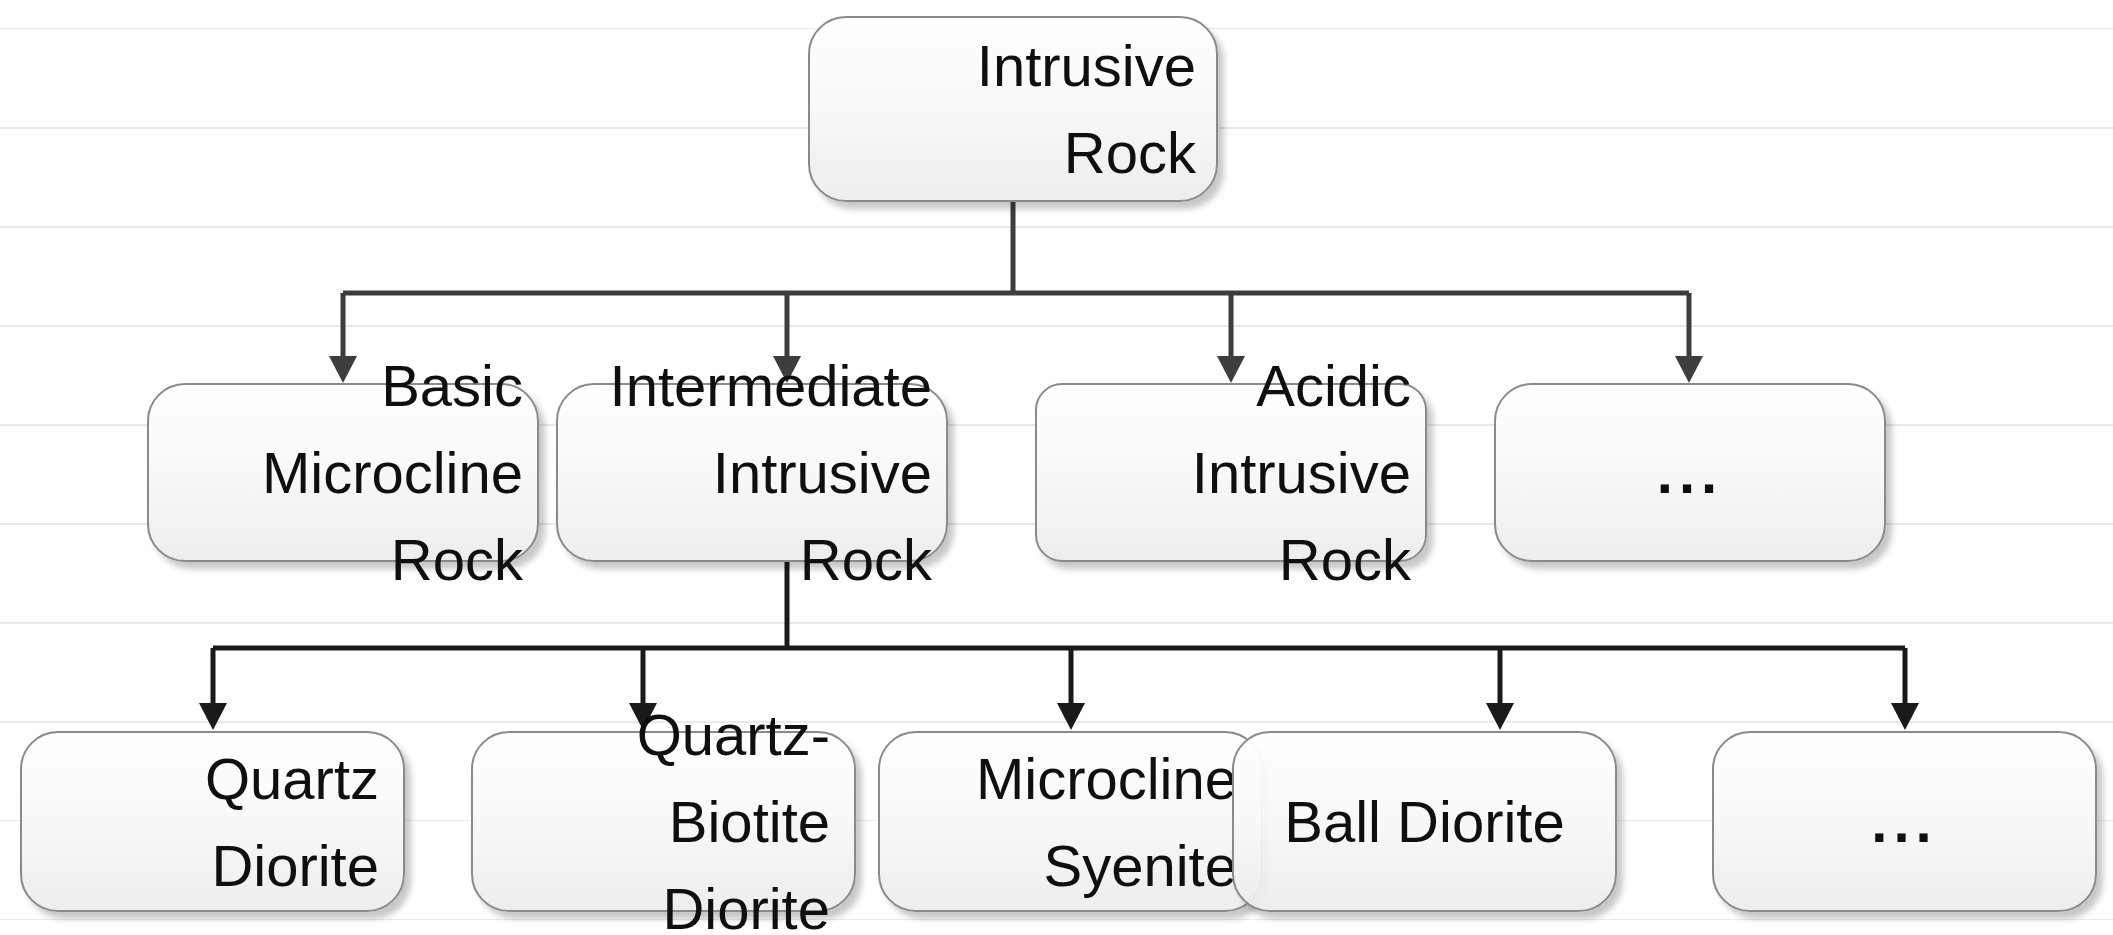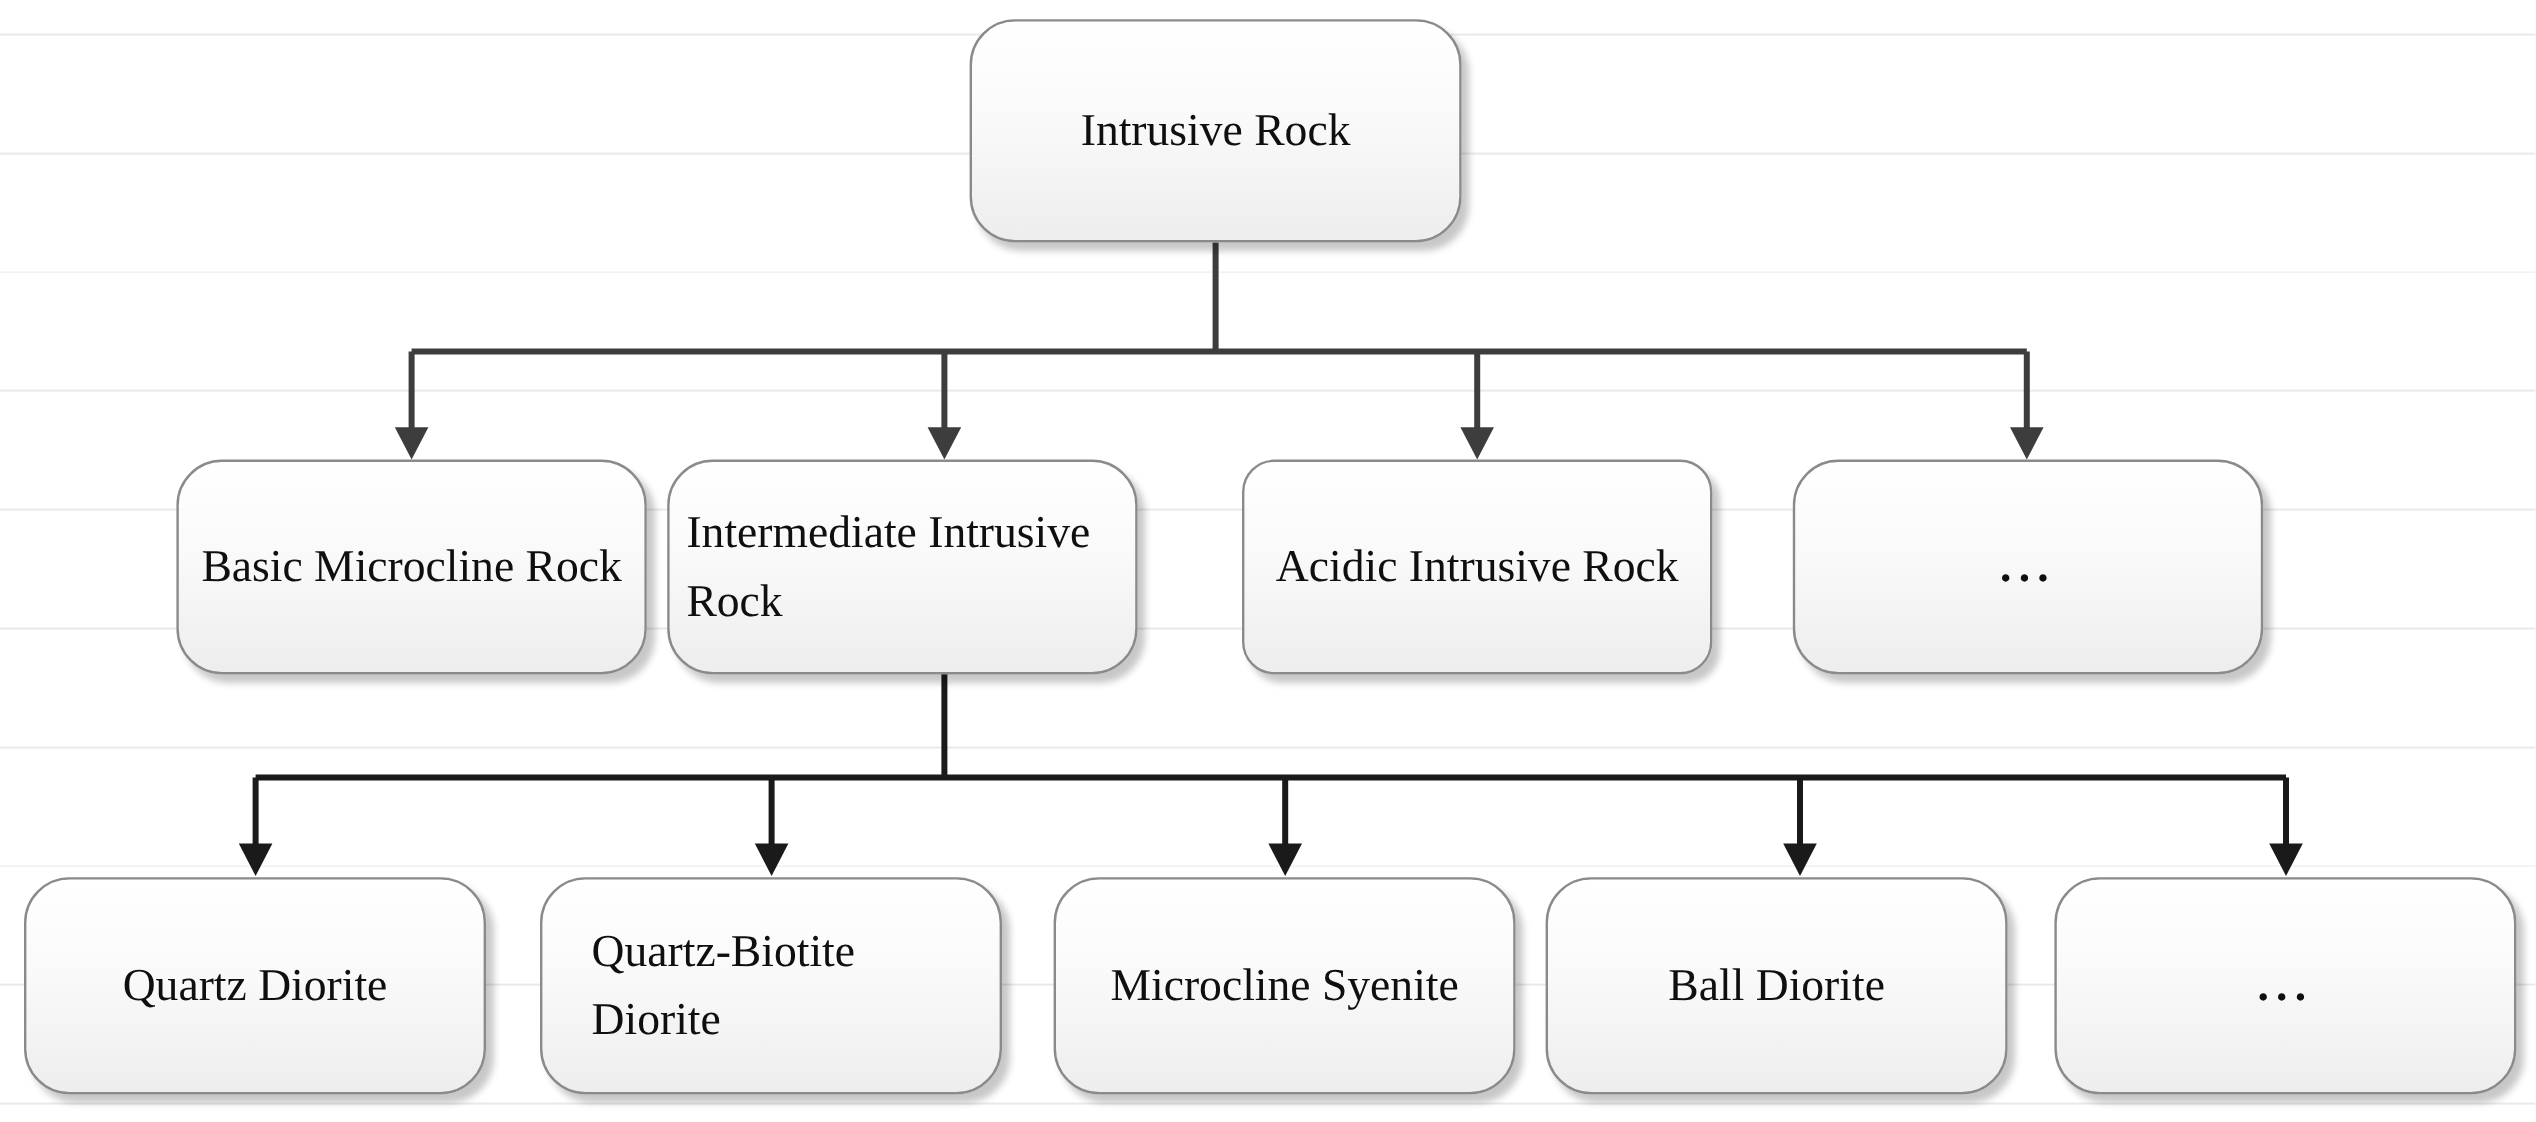--- a/index.html
+++ b/index.html
@@ -29,48 +29,47 @@
     height: 935px;
     z-index: 1;
   }
   .node {
     position: absolute;
     z-index: 2;
     box-sizing: border-box;
     display: flex;
     align-items: center;
     justify-content: center;
-    text-align: left;
+    text-align: right;
     border: 2px solid #8a8a8a;
     border-radius: 38px;
     background: linear-gradient(180deg,
       rgba(255,255,255,0.97) 0%,
       rgba(249,249,249,0.94) 45%,
       rgba(236,236,236,0.93) 100%);
     box-shadow: 6px 7px 6px rgba(0,0,0,0.22);
-    font-size: 38px;
+    font-size: 58px;
     line-height: 1.5;
     color: #0f0f0f;
-    font-family: Liberation Serif, serif;
   }
   .node .label { display: inline-block; }
 
   .n-root  { left: 808px;  top: 16px;  width: 410px; height: 186px; padding: 0 20px; }
 
   .lvl2    { top: 383px; height: 179px; width: 392px; padding: 0 14px; }
   .n-l2-0  { left: 147px; }
   .n-l2-1  { left: 556px; }
   .n-l2-2  { left: 1035px; border-radius: 27px; }
   .n-l2-3  { left: 1494px; }
 
   .lvl3    { top: 731px; height: 181px; width: 385px; padding: 0 24px; }
   .n-l3-0  { left: 20px; }
-  .n-l3-1  { left: 450px; padding-left: 41px; }
+  .n-l3-1  { left: 471px; padding-left: 41px; }
   .n-l3-2  { left: 878px; }
-  .n-l3-3  { left: 1288px; }
+  .n-l3-3  { left: 1232px; }
   .n-l3-4  { left: 1712px; }
 
   .ellipsis .label {
     letter-spacing: 6px;
     font-weight: 600;
   }
 </style>
 </head>
 <body>
 

